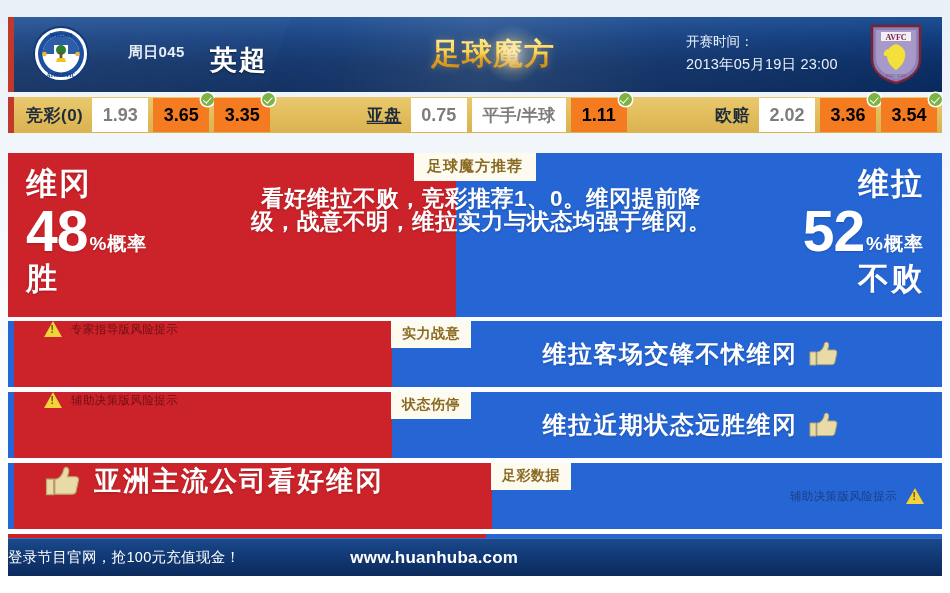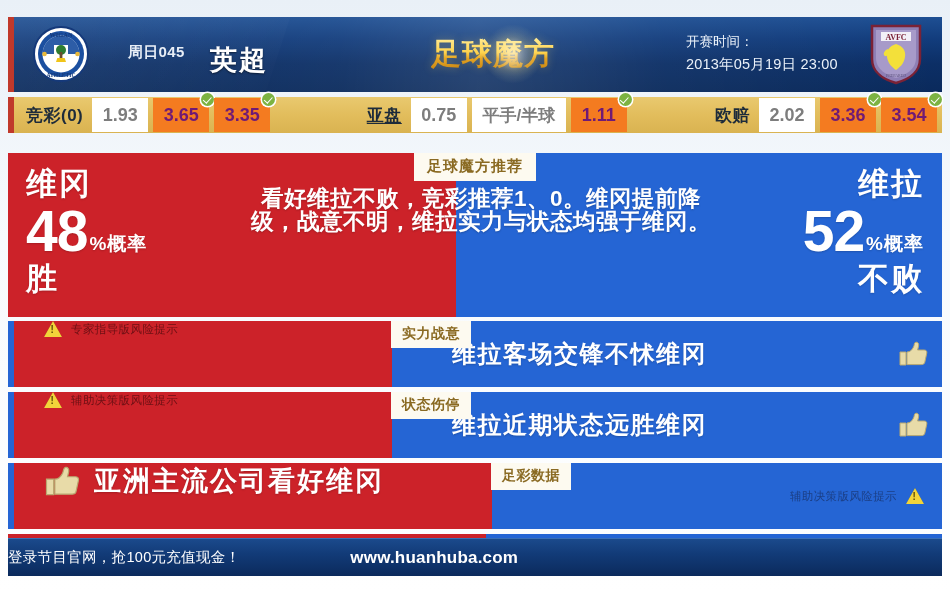--- a/index.html
+++ b/index.html
@@ -92,21 +92,21 @@
   }
   .odds-label.underline { text-decoration: underline; text-underline-offset: 2px; }
   .cell {
     height: 34px; min-width: 56px;
     display: flex; align-items: center; justify-content: center;
     font-size: 18px; font-weight: bold;
     margin-right: 5px; padding: 0 9px;
     position: relative;
   }
   .cell.plain { background: #ffffff; color: #7d7d7d; }
-  .cell.hot { background: #f47b20; color: #701a75; }
+  .cell.hot { background: #f47b20; color: #000000; }
   .cell.wide { min-width: 94px; font-size: 17px; }
   .cell .check {
     position: absolute; right: -5px; top: -5px;
     width: 13px; height: 13px; border-radius: 50%;
     background: #7cb342;
     box-shadow: 0 0 0 1.5px #ffffff;
   }
   .cell .check:after {
     content: "";
     position: absolute; left: 3.5px; top: 1.6px;
@@ -212,21 +212,21 @@
     letter-spacing: .5px;
     z-index: 6;
     white-space: nowrap;
   }
   .row3 .tag { left: -1px; }
 
   .row-msg {
     width: 100%; text-align: center;
     color: #ffffff; font-size: 24px; font-weight: bold;
     letter-spacing: 1.5px;
-    display: flex; align-items: center; justify-content: space-between; gap: 10px;
+    display: flex; align-items: center; justify-content: center; gap: 10px;
     padding-left: 52px; padding-right: 14px;
     text-shadow: 0 1px 2px rgba(0,0,0,.2);
     margin-left: 8px;
   }
   .row3 .row-msg-left {
     display: flex; align-items: center; gap: 14px;
     padding-left: 30px;
     color: #ffffff; font-size: 27px; font-weight: bold; letter-spacing: 2px;
     text-shadow: 0 1px 2px rgba(0,0,0,.2);
   }

